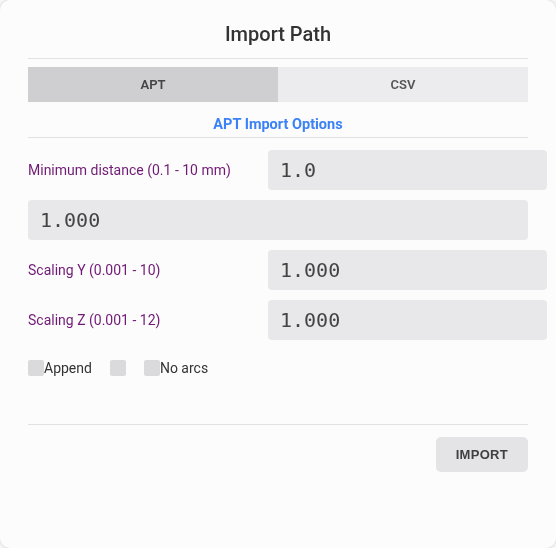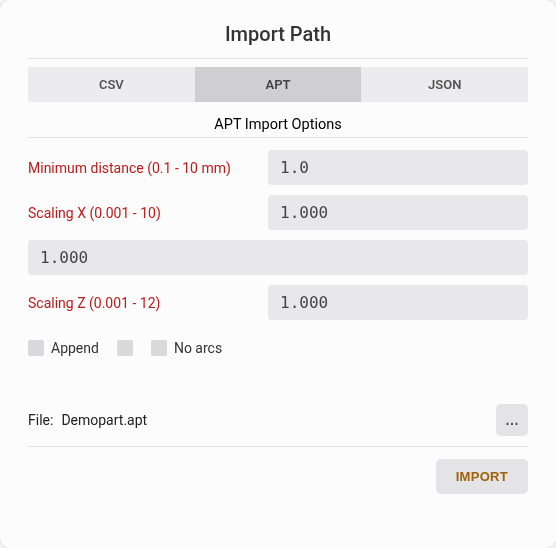--- a/index.html
+++ b/index.html
@@ -53,61 +53,60 @@
   }
   .tab.active {
     background: #cfcfd1;
   }
   .tab:not(.active) {
     color: #555;
   }
   .section-heading {
     text-align: center;
     font-size: 14.5px;
-    font-weight: 400;
-    color: #000000;
+    font-weight: 700;
+    color: #3b82f6;
     margin: 6px 0 4px 0;
   }
   .hr2 {
     border: none;
     border-top: 1px solid #e2e2e4;
     margin: 0 0 12px 0;
   }
   .row {
     display: flex;
     align-items: center;
     margin-bottom: 10px;
   }
   .row-label {
     flex: 0 0 240px;
     font-size: 14px;
-    color: #b91c1c;
+    color: #701a75;
   }
   .row-input {
     flex: 1;
     background: #e8e8ea;
     border: none;
     border-radius: 4px;
     padding: 8px 12px;
     font-family: "SFMono-Regular", ui-monospace, Menlo, Consolas, monospace;
-    font-size: 16px;
+    font-size: 20px;
     color: #444;
   }
   .checks {
     display: flex;
     align-items: center;
     gap: 18px;
     margin-top: 20px;
     margin-bottom: 48px;
     flex-wrap: nowrap;
   }
   .check {
     display: flex;
     align-items: flex-end;
-    gap: 7px;
     font-size: 14px;
     color: #333;
     cursor: pointer;
     white-space: nowrap;
   }
   .cb {
     width: 16px;
     height: 16px;
     background: #dadadc;
     border-radius: 2px;
@@ -152,51 +151,50 @@
     display: flex;
     justify-content: flex-end;
   }
   .import-btn {
     background: #e4e4e6;
     border: none;
     border-radius: 5px;
     padding: 10px 20px;
     font-size: 13px;
     font-weight: 700;
-    color: #a16207;
+    color: #404040;
     letter-spacing: 0.3px;
     cursor: pointer;
   }
 </style>
 </head>
 <body>
 
 <div class="window">
 
   <div class="title">Import Path</div>
   <hr class="hr">
 
   <div class="tabs">
+    <div class="tab active">APT</div>
     <div class="tab">CSV</div>
-    <div class="tab active">APT</div>
-    <div class="tab">JSON</div>
   </div>
 
   <div class="section-heading">APT Import Options</div>
   <hr class="hr2">
 
   <div class="row">
     <div class="row-label">Minimum distance (0.1 - 10 mm)</div>
     <input class="row-input" value="1.0" style="">
   </div>
   <div class="row">
-    <div class="row-label">Scaling X (0.001 - 10)</div>
     <input class="row-input" value="1.000" style="">
   </div>
   <div class="row">
+    <div class="row-label">Scaling Y (0.001 - 10)</div>
     <input class="row-input" value="1.000" style="">
   </div>
   <div class="row">
     <div class="row-label">Scaling Z (0.001 - 12)</div>
     <input class="row-input" value="1.000" style="">
   </div>
 
   <div class="checks">
     <label class="check">
       <span class="cb"></span>
@@ -204,27 +202,20 @@
     </label>
     <label class="check">
       <span class="cb"></span>
     </label>
     <label class="check">
       <span class="cb"></span>
       <span>No arcs</span>
     </label>
   </div>
 
-  <div class="file-row">
-    <span class="file-label">File:</span>
-    <span class="file-name">Demopart.apt</span>
-    <button class="browse-btn">
-      <span>…</span>
-    </button>
-  </div>
 
   <hr class="bottom-hr">
 
   <div class="footer">
     <button class="import-btn">IMPORT</button>
   </div>
 
 </div>
 
 </body></html>

